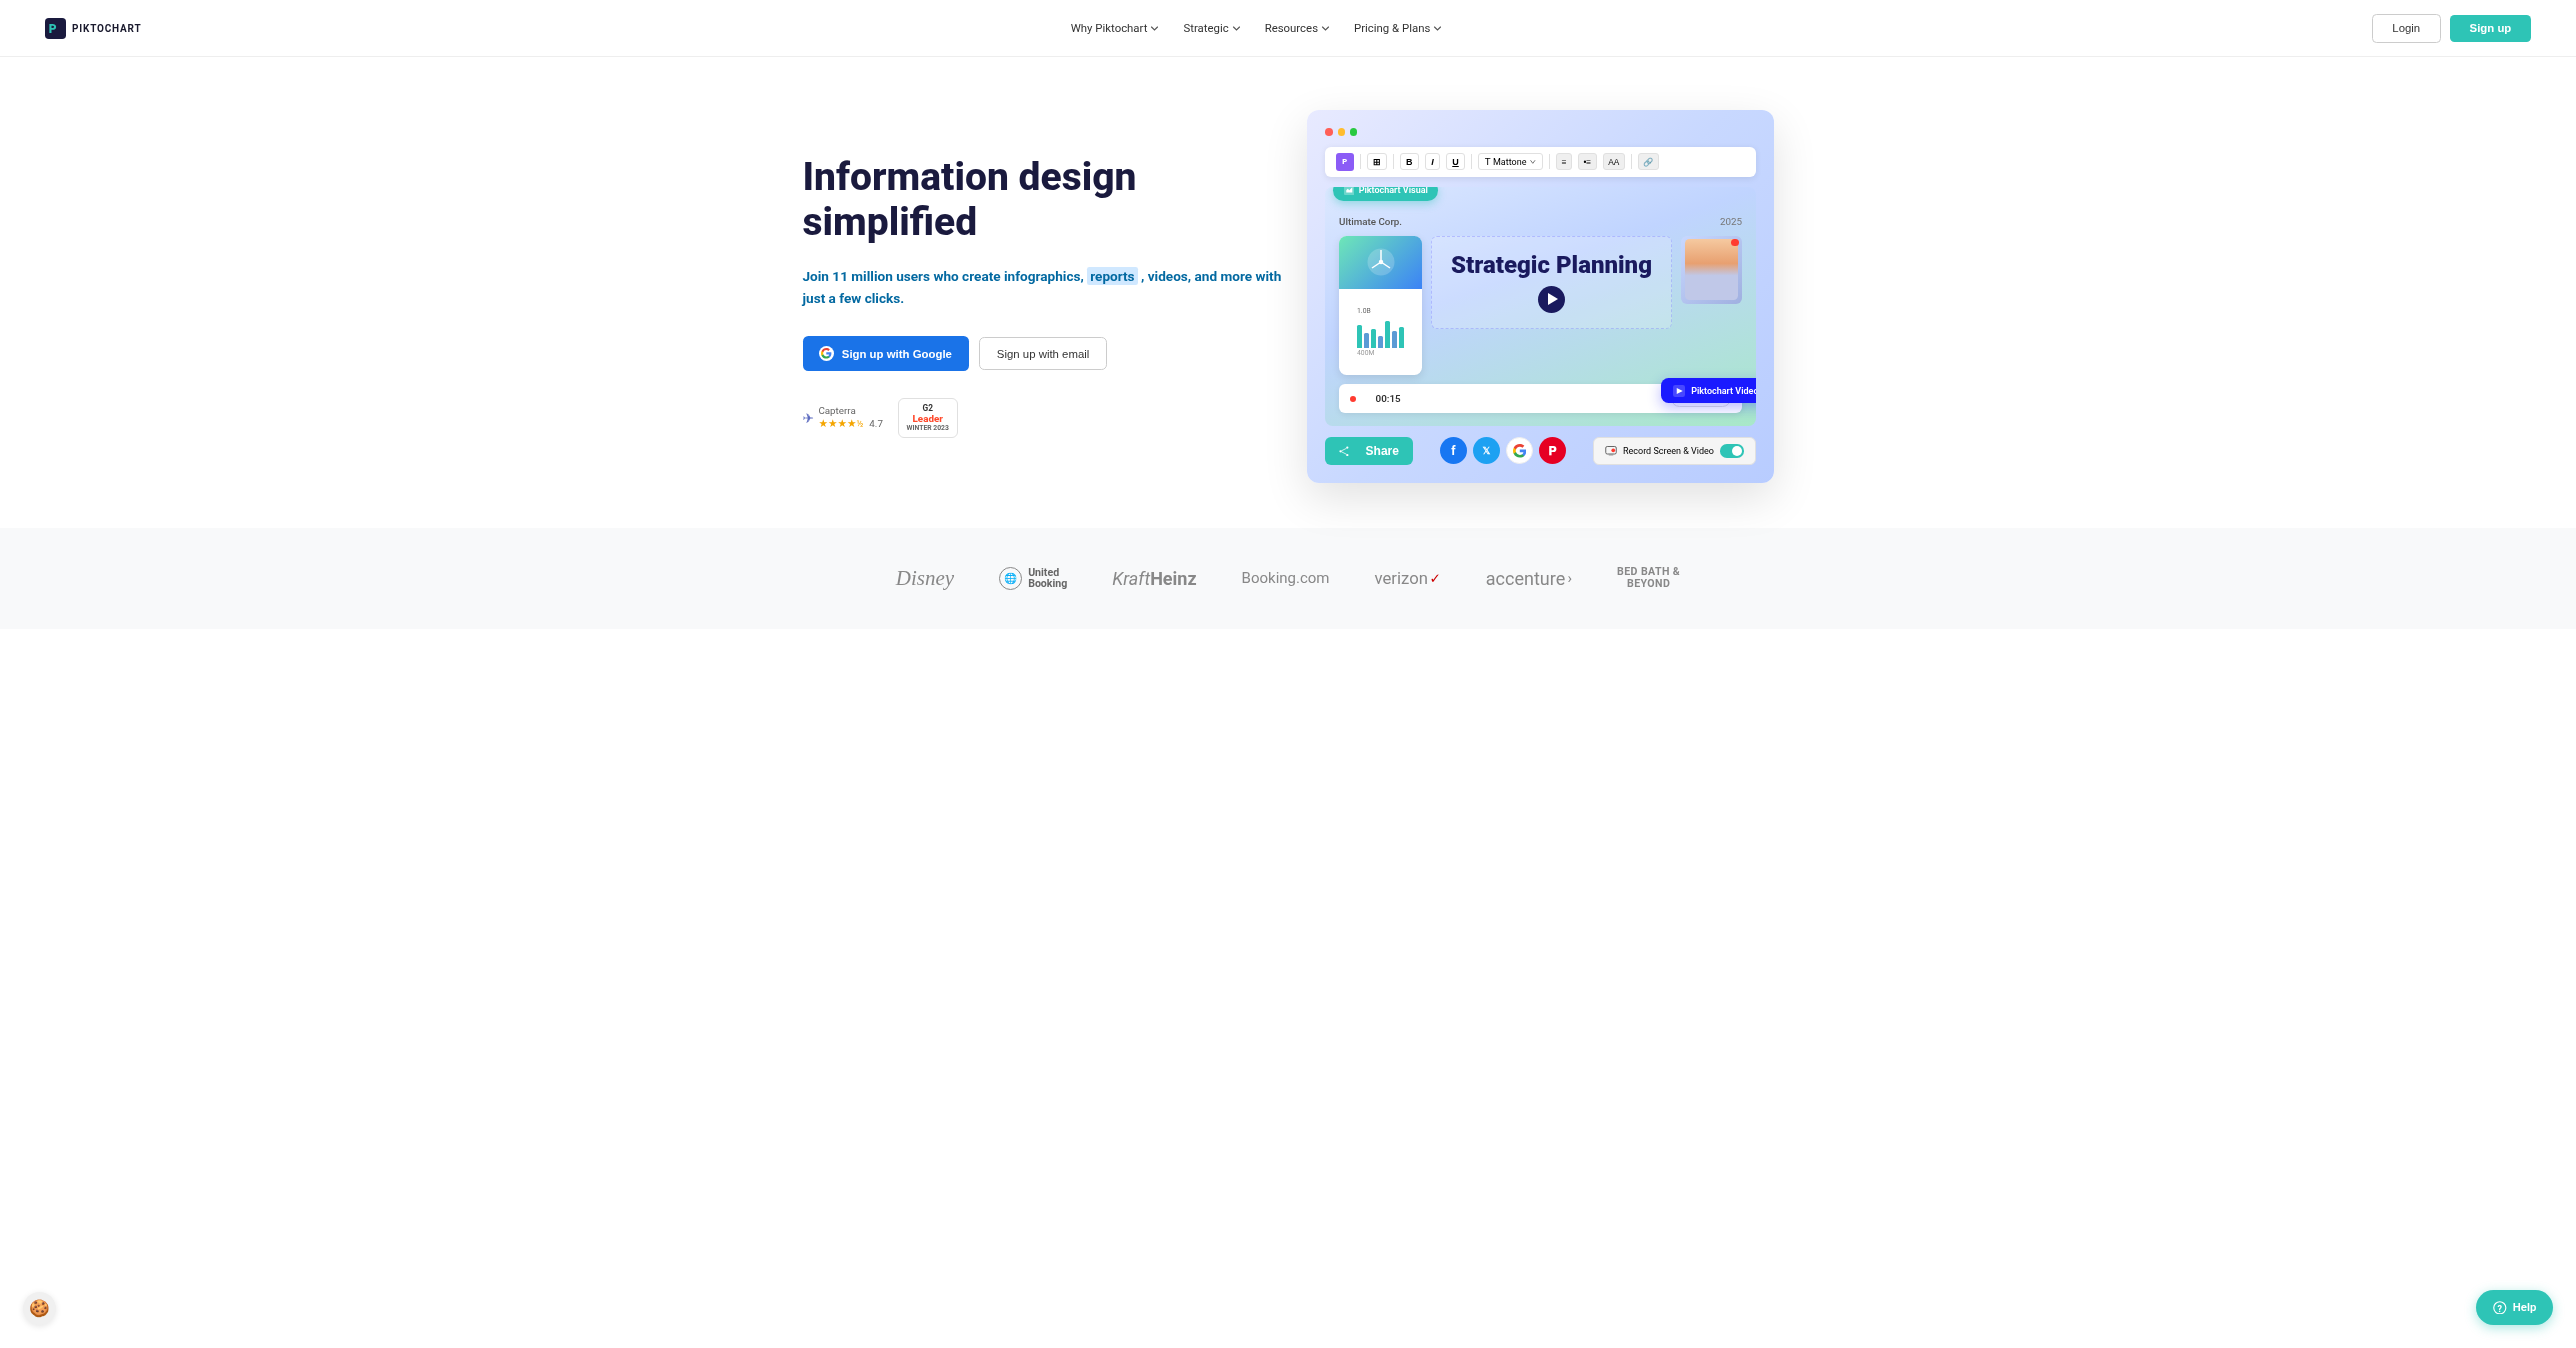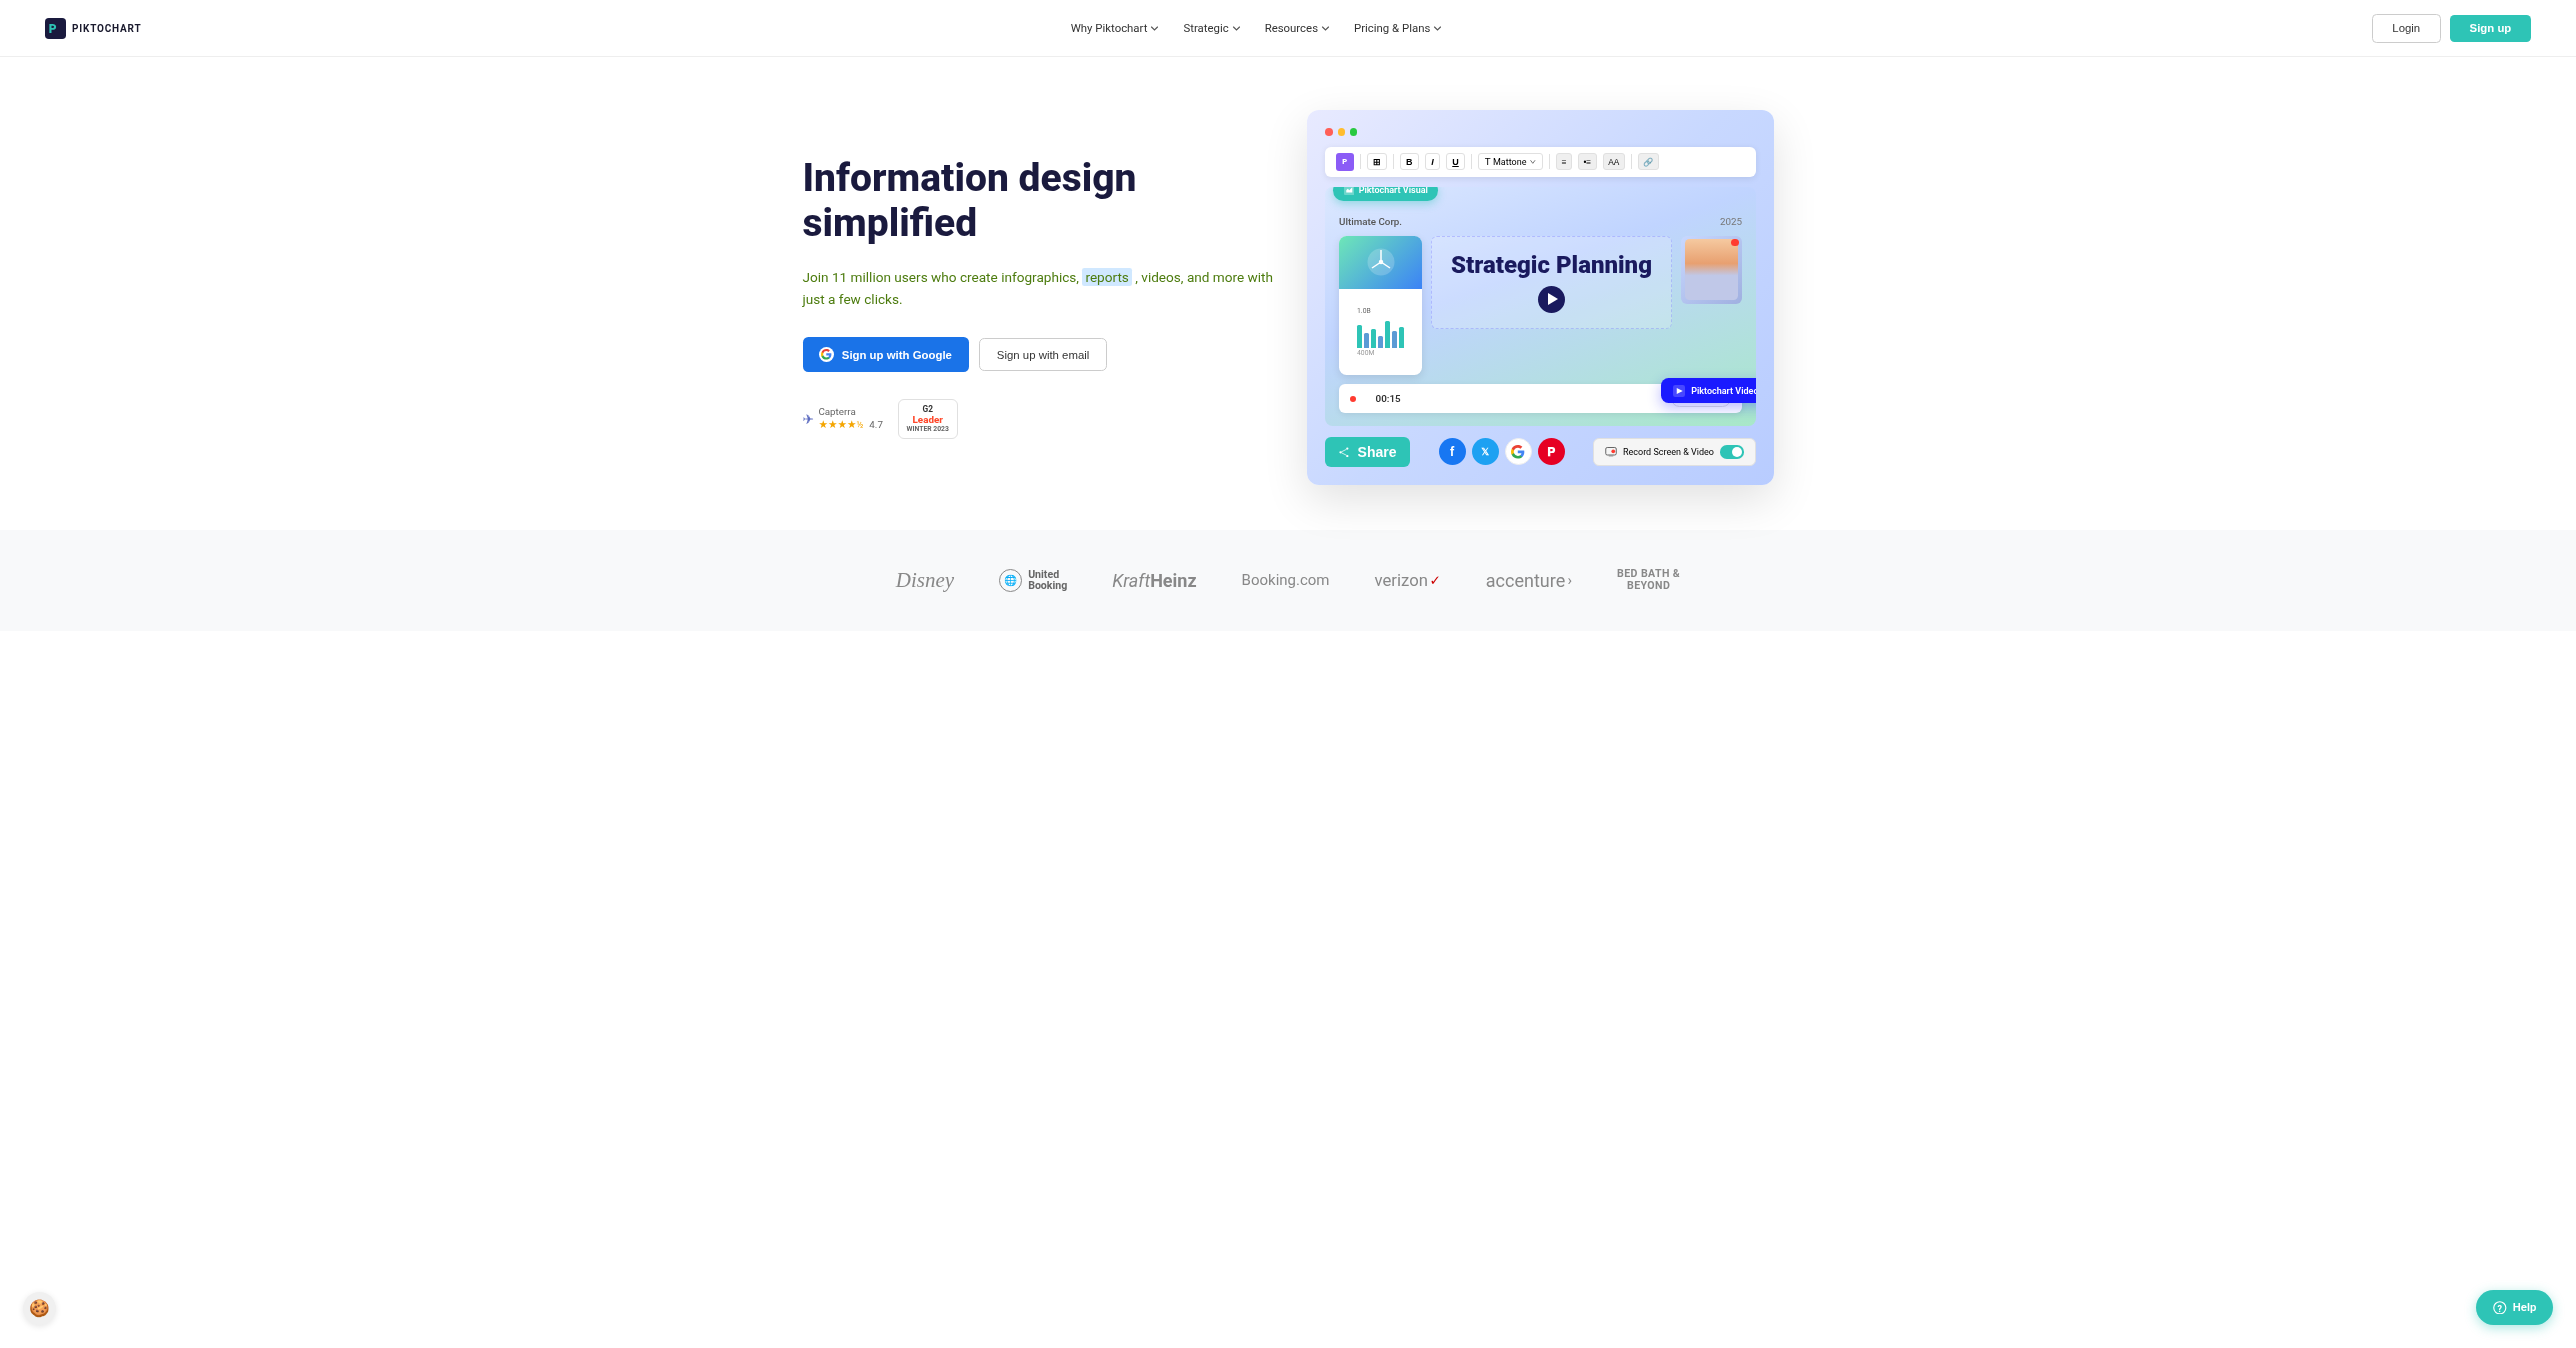--- a/index.html
+++ b/index.html
@@ -28,21 +28,21 @@
     }
 
     
     .hero {
       display: flex; align-items: center; justify-content: space-between;
       padding: 53px 45px 45px 45px; max-width: 1061px; margin: 0 auto;
       min-height: 424px;
     }
     .hero-left { flex: 0 0 50%; max-width: 50%; }
     .hero-title { font-size: 39px; font-weight: 800; color: #1a1a3e; line-height: 1.15; margin-bottom: 21px; }
-    .hero-subtitle { font-size: 13.6px; color: #4d7c0f; line-height: 1.6; margin-bottom: 27px; }
+    .hero-subtitle { font-size: 13.6px; color: #0369a1; line-height: 1.6; margin-bottom: 27px; font-weight: bold; }
     .hero-subtitle span.highlight { background: #d0e8ff; border-radius: 2.3px; padding: 0.8px 3px; }
     .hero-buttons { display: flex; gap: 10.6px; align-items: center; margin-bottom: 27px; }
     .btn-google {
       display: flex; align-items: center; gap: 7.6px;
       padding: 9.8px 16.7px; background: #1a73e8; color: #fff;
       border: none; border-radius: 5.3px; font-size: 11.4px; font-weight: 600; cursor: pointer;
     }
     .btn-google-icon { width: 15px; height: 15px; background: #fff; border-radius: 50%; display: flex; align-items: center; justify-content: center; flex-shrink: 0; }
     .btn-email {
       padding: 9.8px 16.7px; background: #fff; color: #333;
@@ -146,21 +146,21 @@
     .rec-dot { width: 6px; height: 6px; background: #ff3b30; border-radius: 50%; }
     .timer-text { font-size: 9.8px; font-weight: 600; color: #333; }
     .preview-btn { display: flex; align-items: center; gap: 3px; font-size: 9px; color: #666; border: 0.8px solid #ddd; border-radius: 9px; padding: 2.3px 7.6px; cursor: pointer; }
 
     
     .mockup-bottom {
       display: flex; align-items: center; gap: 9px; margin-top: 10.6px; justify-content: space-between;
     }
     .share-btn {
       background: #2ec4b6; color: #fff; padding: 6.8px 13.6px; border-radius: 6px;
-      font-size: 14px; font-weight: 600; display: flex; align-items: center; gap: 8px; cursor: pointer; border: none; text-align: center;
+      font-size: 12px; font-weight: 600; display: flex; align-items: center; gap: 16px; cursor: pointer; border: none; text-align: center;
     }
     .social-icons { display: flex; gap: 6px; align-items: center; }
     .social-icon { width: 27px; height: 27px; border-radius: 50%; display: flex; align-items: center; justify-content: center; font-size: 12px; font-weight: 700; cursor: pointer; }
     .si-fb { background: #1877f2; color: #fff; }
     .si-tw { background: #1da1f2; color: #fff; }
     .si-g { background: #fff; border: 0.8px solid #eee; }
     .si-pi { background: #e60023; color: #fff; }
     .record-btn {
       background: #f5f5f5; border: 0.8px solid #e0e0e0; border-radius: 6px;
       padding: 6px 10.6px; font-size: 9px; display: flex; align-items: center; gap: 6px; cursor: pointer;

